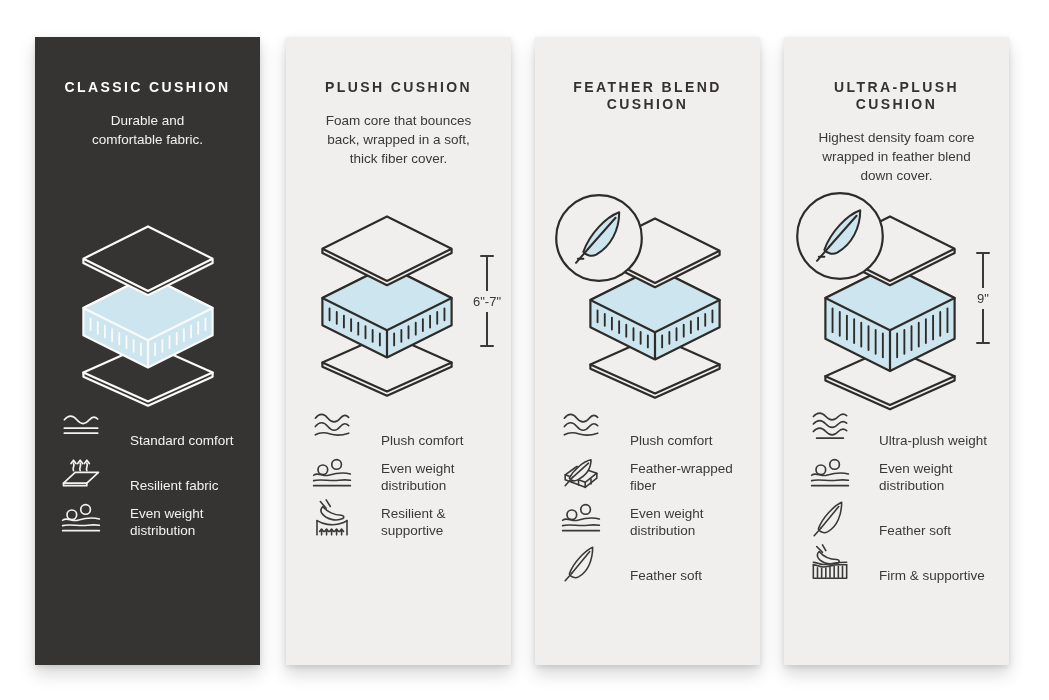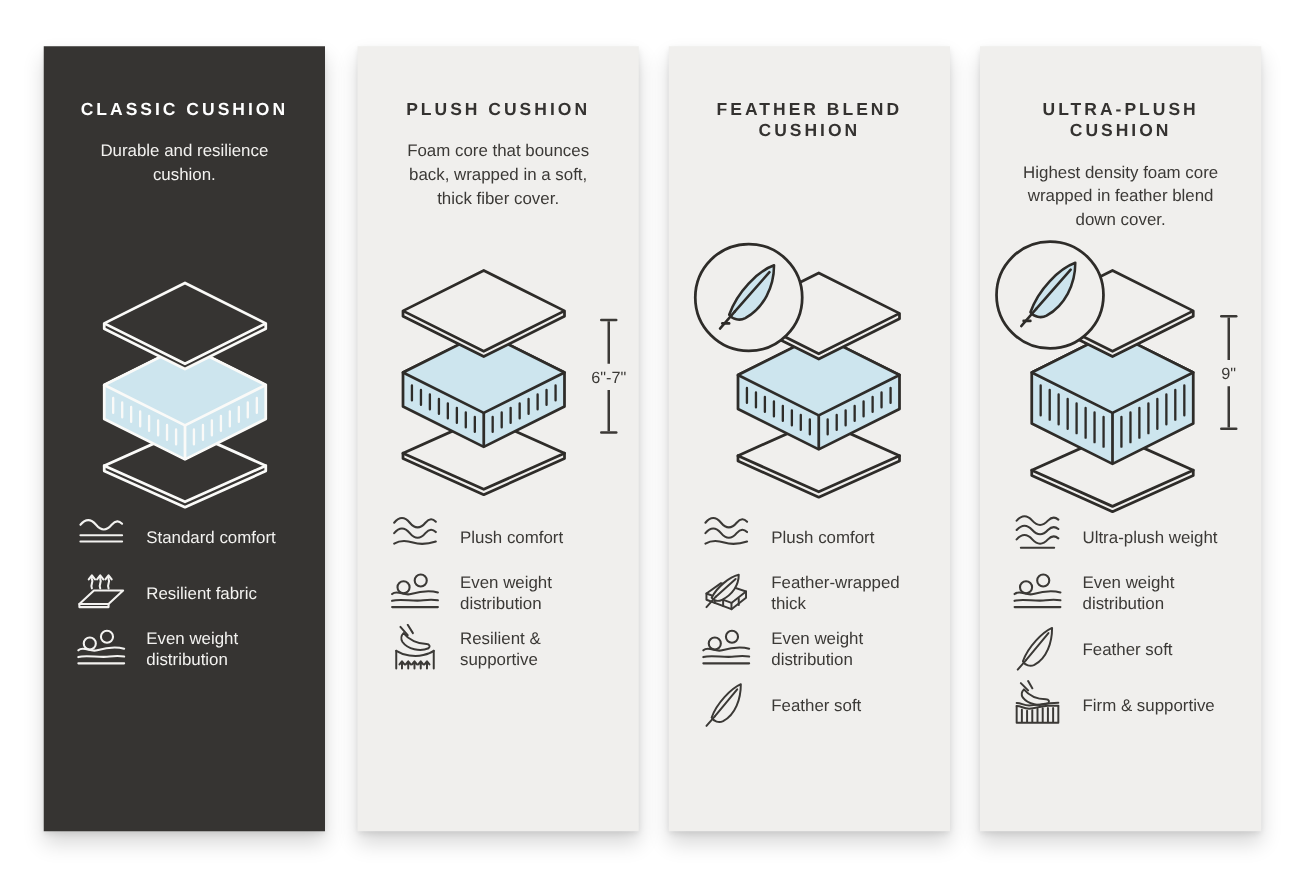--- a/index.html
+++ b/index.html
@@ -37,21 +37,21 @@
 
   .dim{position:absolute;display:flex;flex-direction:column;align-items:center;
        width:40px;color:var(--text);}
   #card2 .dim{right:4px;top:218px;height:92px;}
   #card4 .dim{right:6px;top:215px;height:92px;}
   .dim .tick{width:14px;height:2px;background:currentColor;border-radius:1px;}
   .dim .vline{width:2px;flex:1;background:currentColor;}
   .dim .dimlabel{font-size:13px;line-height:15px;padding:3px 0;white-space:nowrap;}
 
   .features{position:absolute;left:26px;right:8px;top:372px;list-style:none;margin:0;padding:0;}
-  .feat{display:flex;align-items:center;min-height:40px;margin-bottom:5px;}
+  .feat{display:flex;align-items:flex-end;min-height:40px;margin-bottom:5px;gap:13px;}
   .ficon{width:40px;height:40px;flex:0 0 40px;margin-right:16px;color:var(--text);}
   .flabel{font-size:13.5px;line-height:17px;color:var(--text);max-width:124px;}
 </style>
 </head>
 <body>
 
 <svg class="defs" aria-hidden="true">
   <defs>
 
     <symbol id="sym-cushion" viewBox="0 0 200 224">
@@ -231,21 +231,21 @@
         <path d="M11,9 C16,15 24,18.5 32,18.5 C35,18.5 36,21 34,22.5 C26,25.5 15,23.5 10,17 C8,14 9,11 11,9 Z"></path>
       </g>
     </symbol>
   </defs>
 </svg>
 
 <div class="stage">
 
   <section class="card dark" id="card1">
     <h2 class="card-title">CLASSIC CUSHION</h2>
-    <p class="card-desc">Durable and resilience cushion.</p>
+    <p class="card-desc">Durable and comfortable fabric.</p>
     <div class="illus">
       <svg class="cushion-svg" viewBox="0 0 200 224">
           <use href="#sym-cushion"></use>
         </svg>
     </div>
     <ul class="features">
       <li class="feat">
         <svg class="ficon" viewBox="0 0 48 48">
             <use href="#sym-wave1"></use>
           </svg>
@@ -317,21 +317,21 @@
       <li class="feat">
         <svg class="ficon" viewBox="0 0 48 48">
             <use href="#sym-wave2"></use>
           </svg>
         <span class="flabel">Plush comfort</span>
       </li>
       <li class="feat">
         <svg class="ficon" viewBox="0 0 48 48">
             <use href="#sym-featherfoam"></use>
           </svg>
-        <span class="flabel">Feather-wrapped thick</span>
+        <span class="flabel">Feather-wrapped fiber</span>
       </li>
       <li class="feat">
         <svg class="ficon" viewBox="0 0 48 48">
             <use href="#sym-weight"></use>
           </svg>
         <span class="flabel">Even weight distribution</span>
       </li>
       <li class="feat">
         <svg class="ficon" viewBox="0 0 48 48">
             <use href="#sym-feather"></use>

